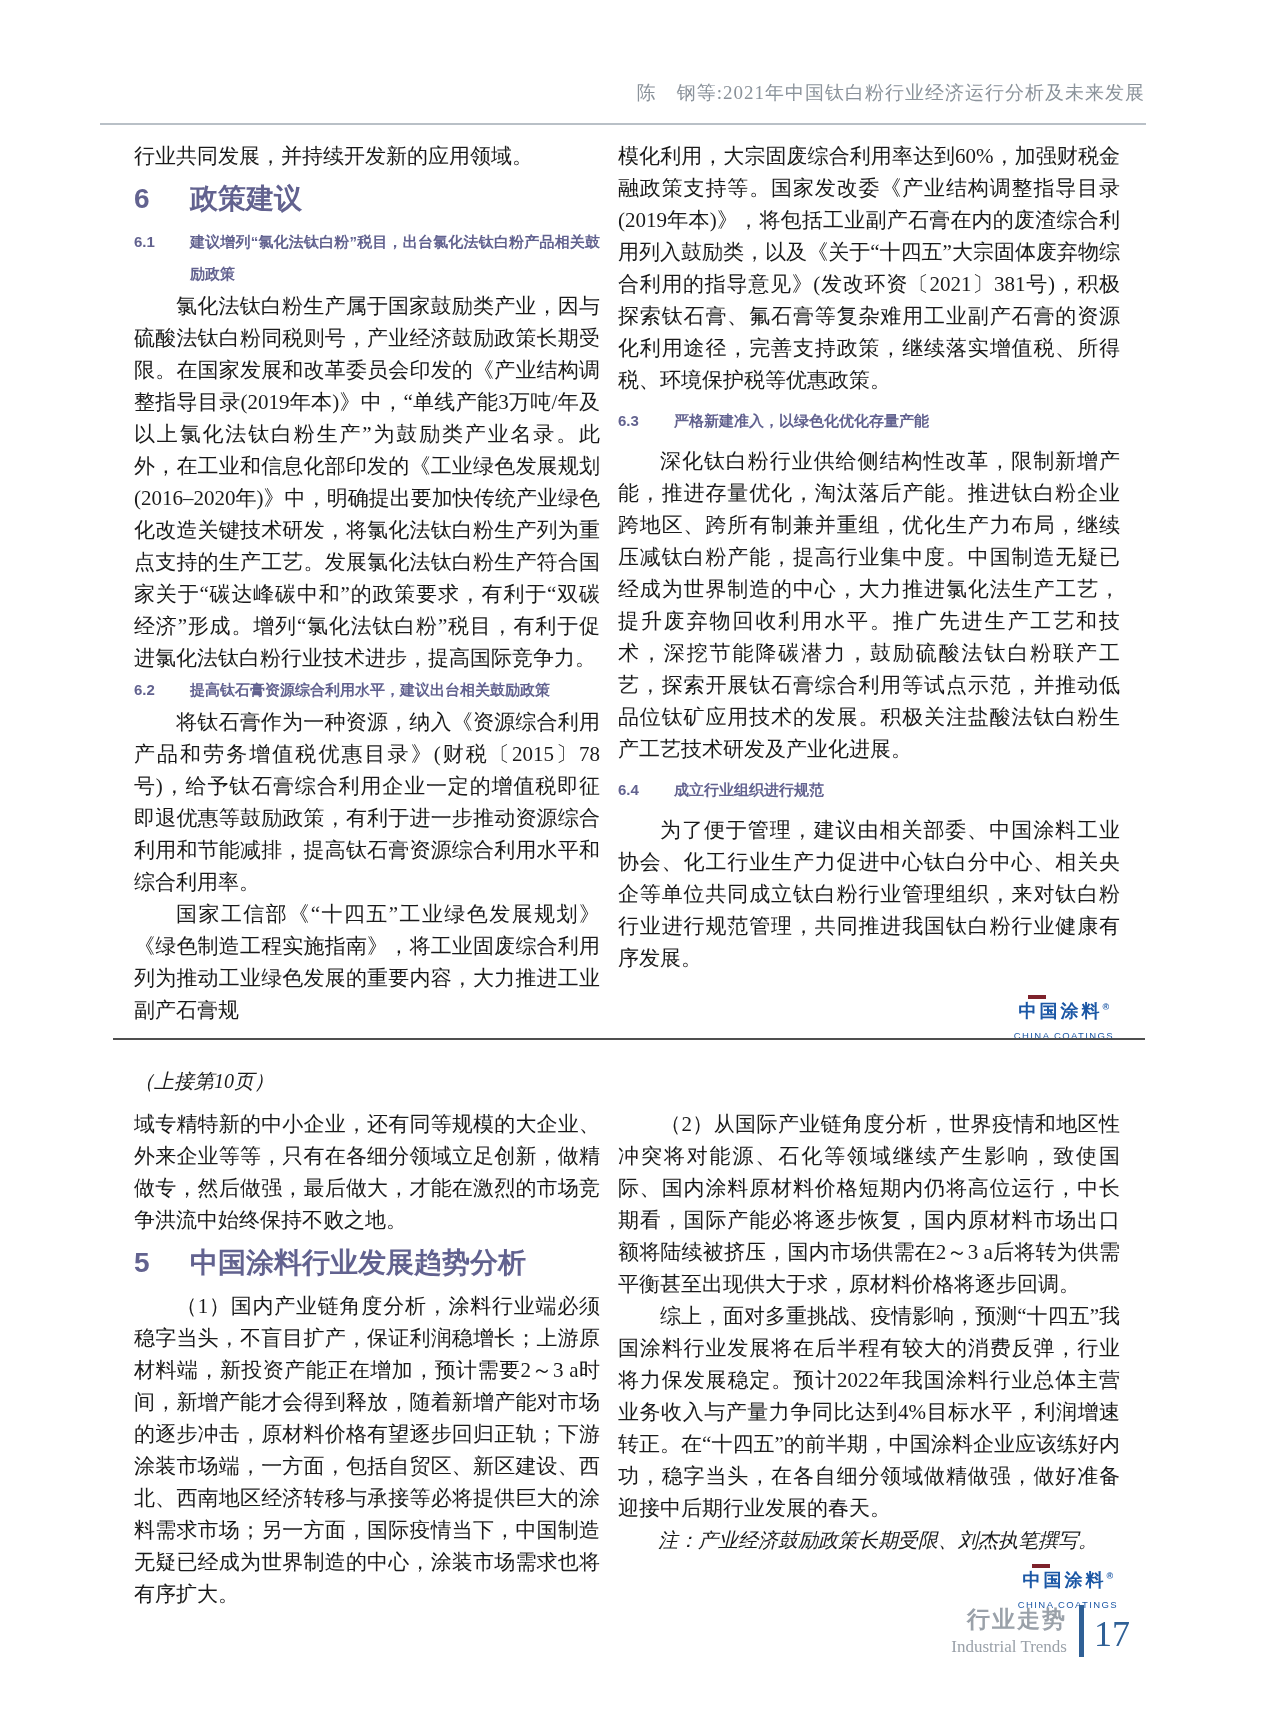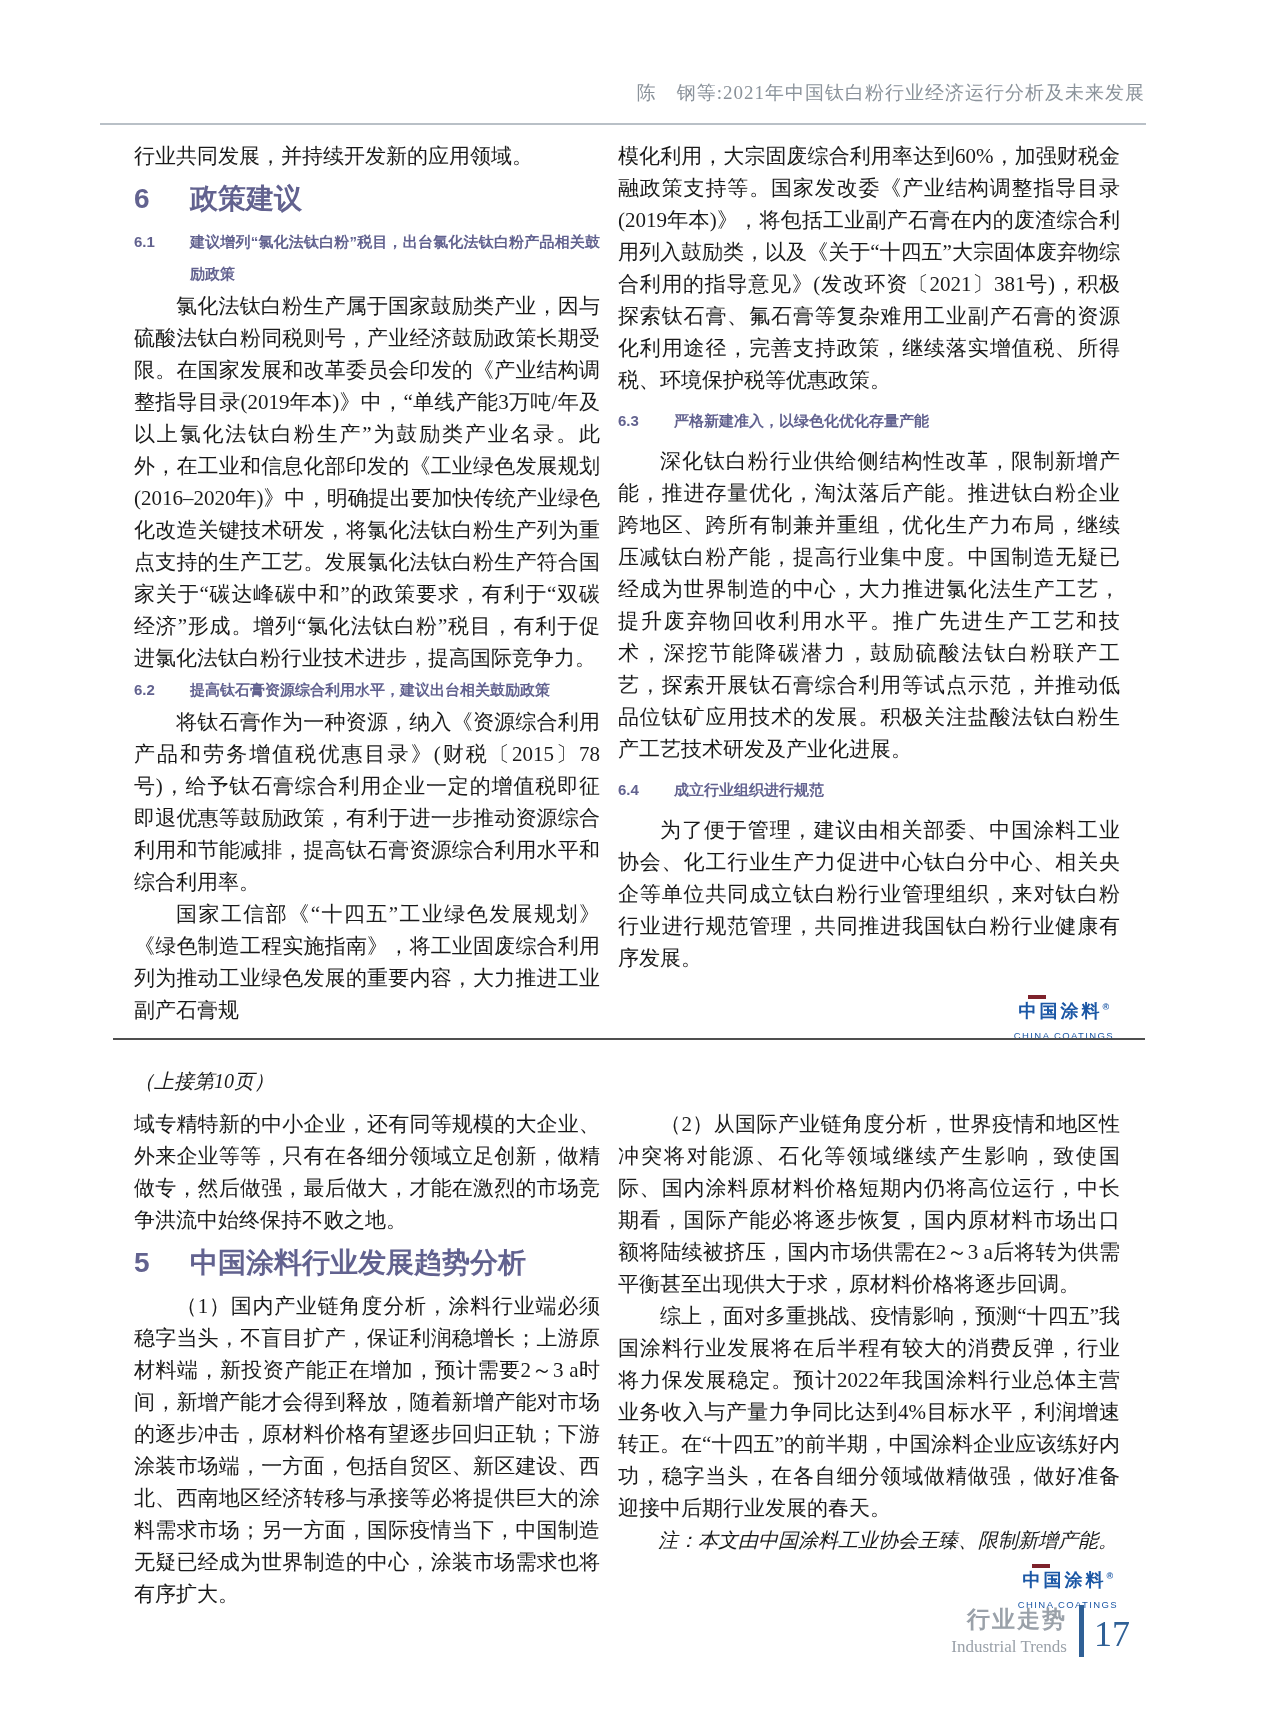--- a/index.html
+++ b/index.html
@@ -135,21 +135,21 @@
       <p class="para cont">域专精特新的中小企业，还有同等规模的大企业、外来企业等等，只有在各细分领域立足创新，做精做专，然后做强，最后做大，才能在激烈的市场竞争洪流中始终保持不败之地。</p>
       <div class="h1">
         <span class="num">5</span>
           <span class="txt">中国涂料行业发展趋势分析</span>
       </div>
       <p class="para">（1）国内产业链角度分析，涂料行业端必须稳字当头，不盲目扩产，保证利润稳增长；上游原材料端，新投资产能正在增加，预计需要2～3 a时间，新增产能才会得到释放，随着新增产能对市场的逐步冲击，原材料价格有望逐步回归正轨；下游涂装市场端，一方面，包括自贸区、新区建设、西北、西南地区经济转移与承接等必将提供巨大的涂料需求市场；另一方面，国际疫情当下，中国制造无疑已经成为世界制造的中心，涂装市场需求也将有序扩大。</p>
     </div>
     <div class="col-r">
       <p class="para">（2）从国际产业链角度分析，世界疫情和地区性冲突将对能源、石化等领域继续产生影响，致使国际、国内涂料原材料价格短期内仍将高位运行，中长期看，国际产能必将逐步恢复，国内原材料市场出口额将陆续被挤压，国内市场供需在2～3 a后将转为供需平衡甚至出现供大于求，原材料价格将逐步回调。</p>
       <p class="para">综上，面对多重挑战、疫情影响，预测“十四五”我国涂料行业发展将在后半程有较大的消费反弹，行业将力保发展稳定。预计2022年我国涂料行业总体主营业务收入与产量力争同比达到4%目标水平，利润增速转正。在“十四五”的前半期，中国涂料企业应该练好内功，稳字当头，在各自细分领域做精做强，做好准备迎接中后期行业发展的春天。</p>
-      <p class="note">注：本文由中国涂料工业协会王臻、限制新增产能。</p>
+      <p class="note">注：产业经济鼓励政策长期受限、刘杰执笔撰写。</p>
       <div class="logo bottom-logo">
         <div class="logo-mark"></div>
         <div class="logo-cn"><span>中国涂料</span><span class="logo-reg">®</span></div>
         <div class="logo-en">CHINA COATINGS</div>
       </div>
     </div>
   </div>
 
   <div class="footer">
     <div class="footer-labels">

